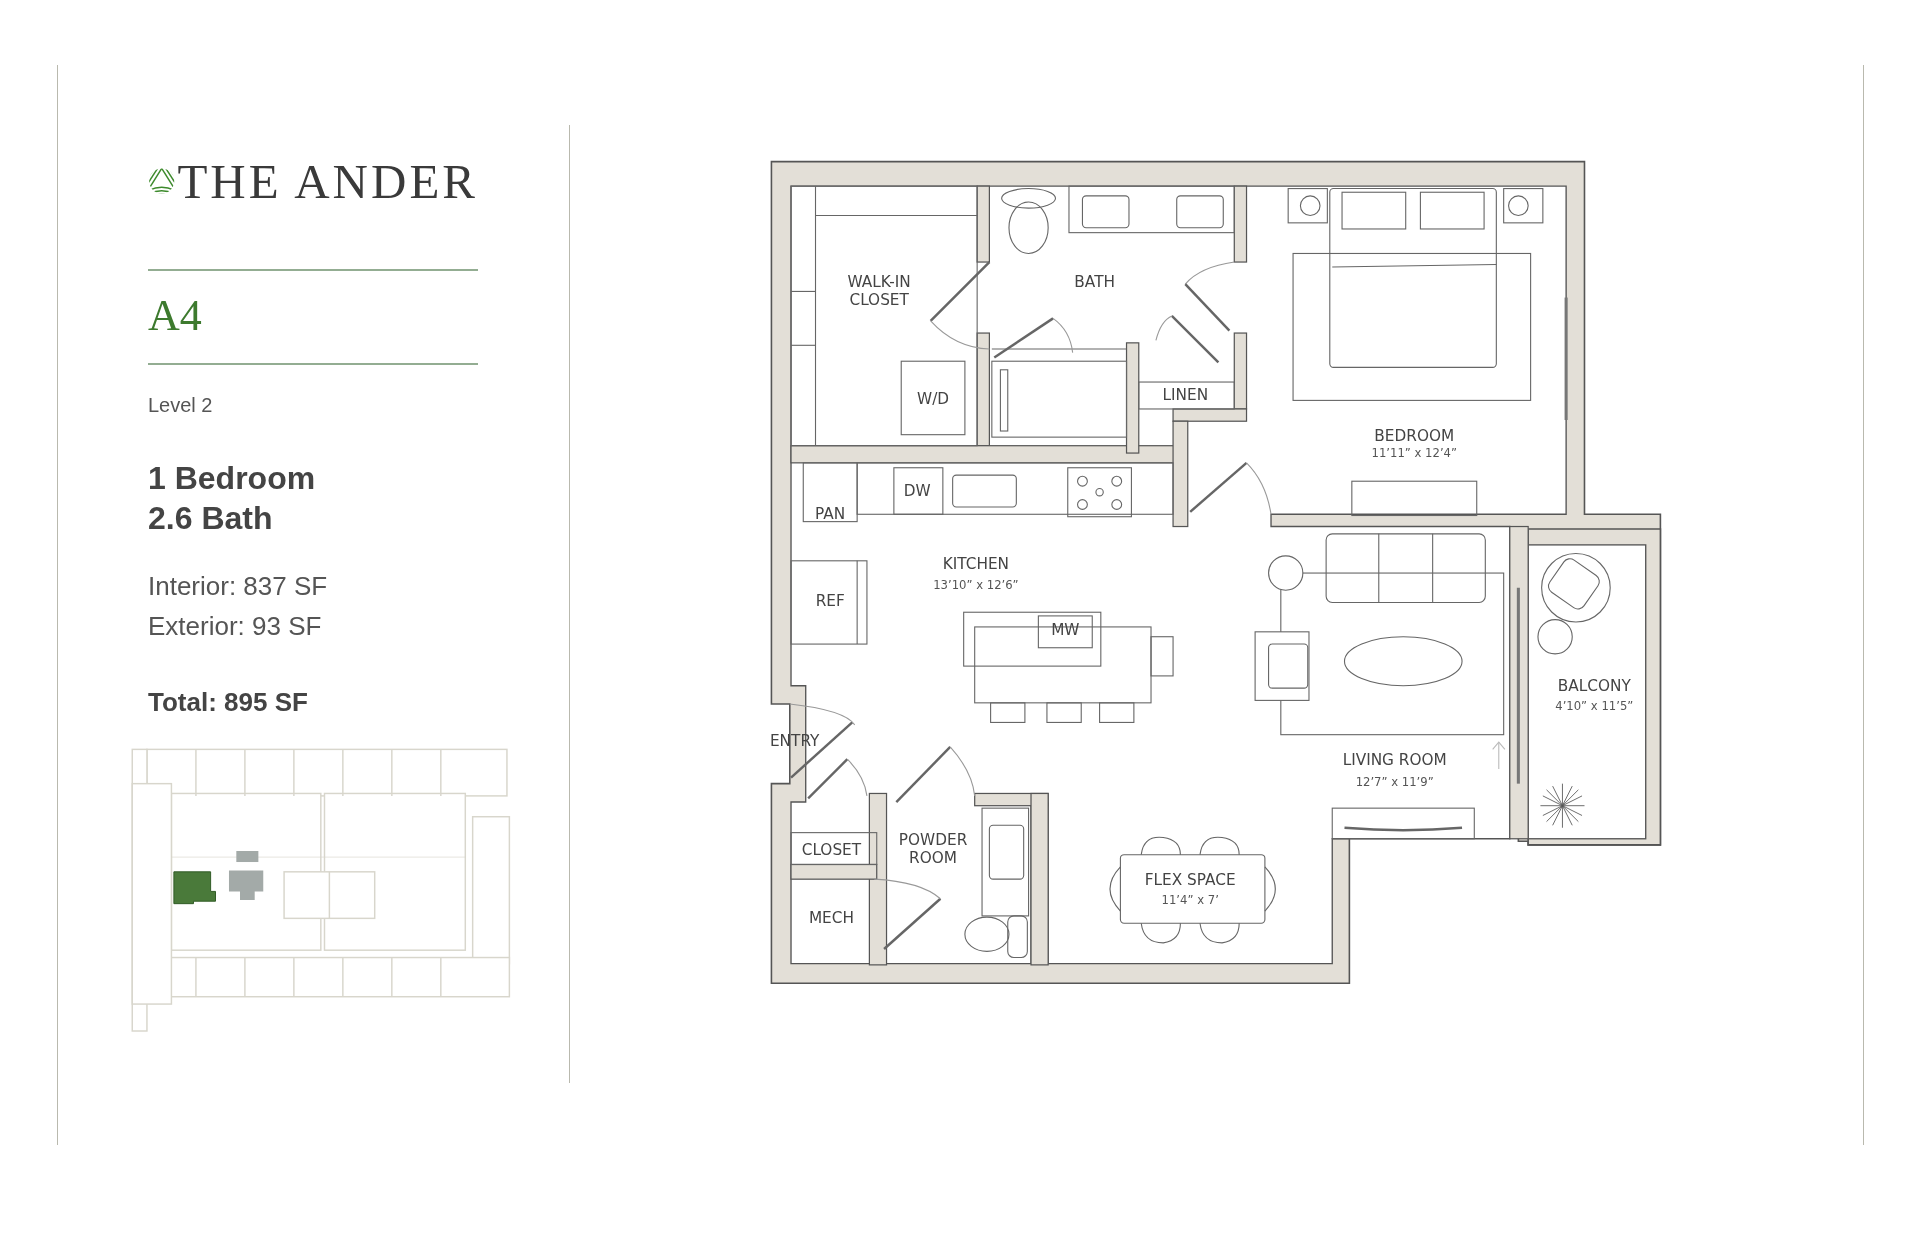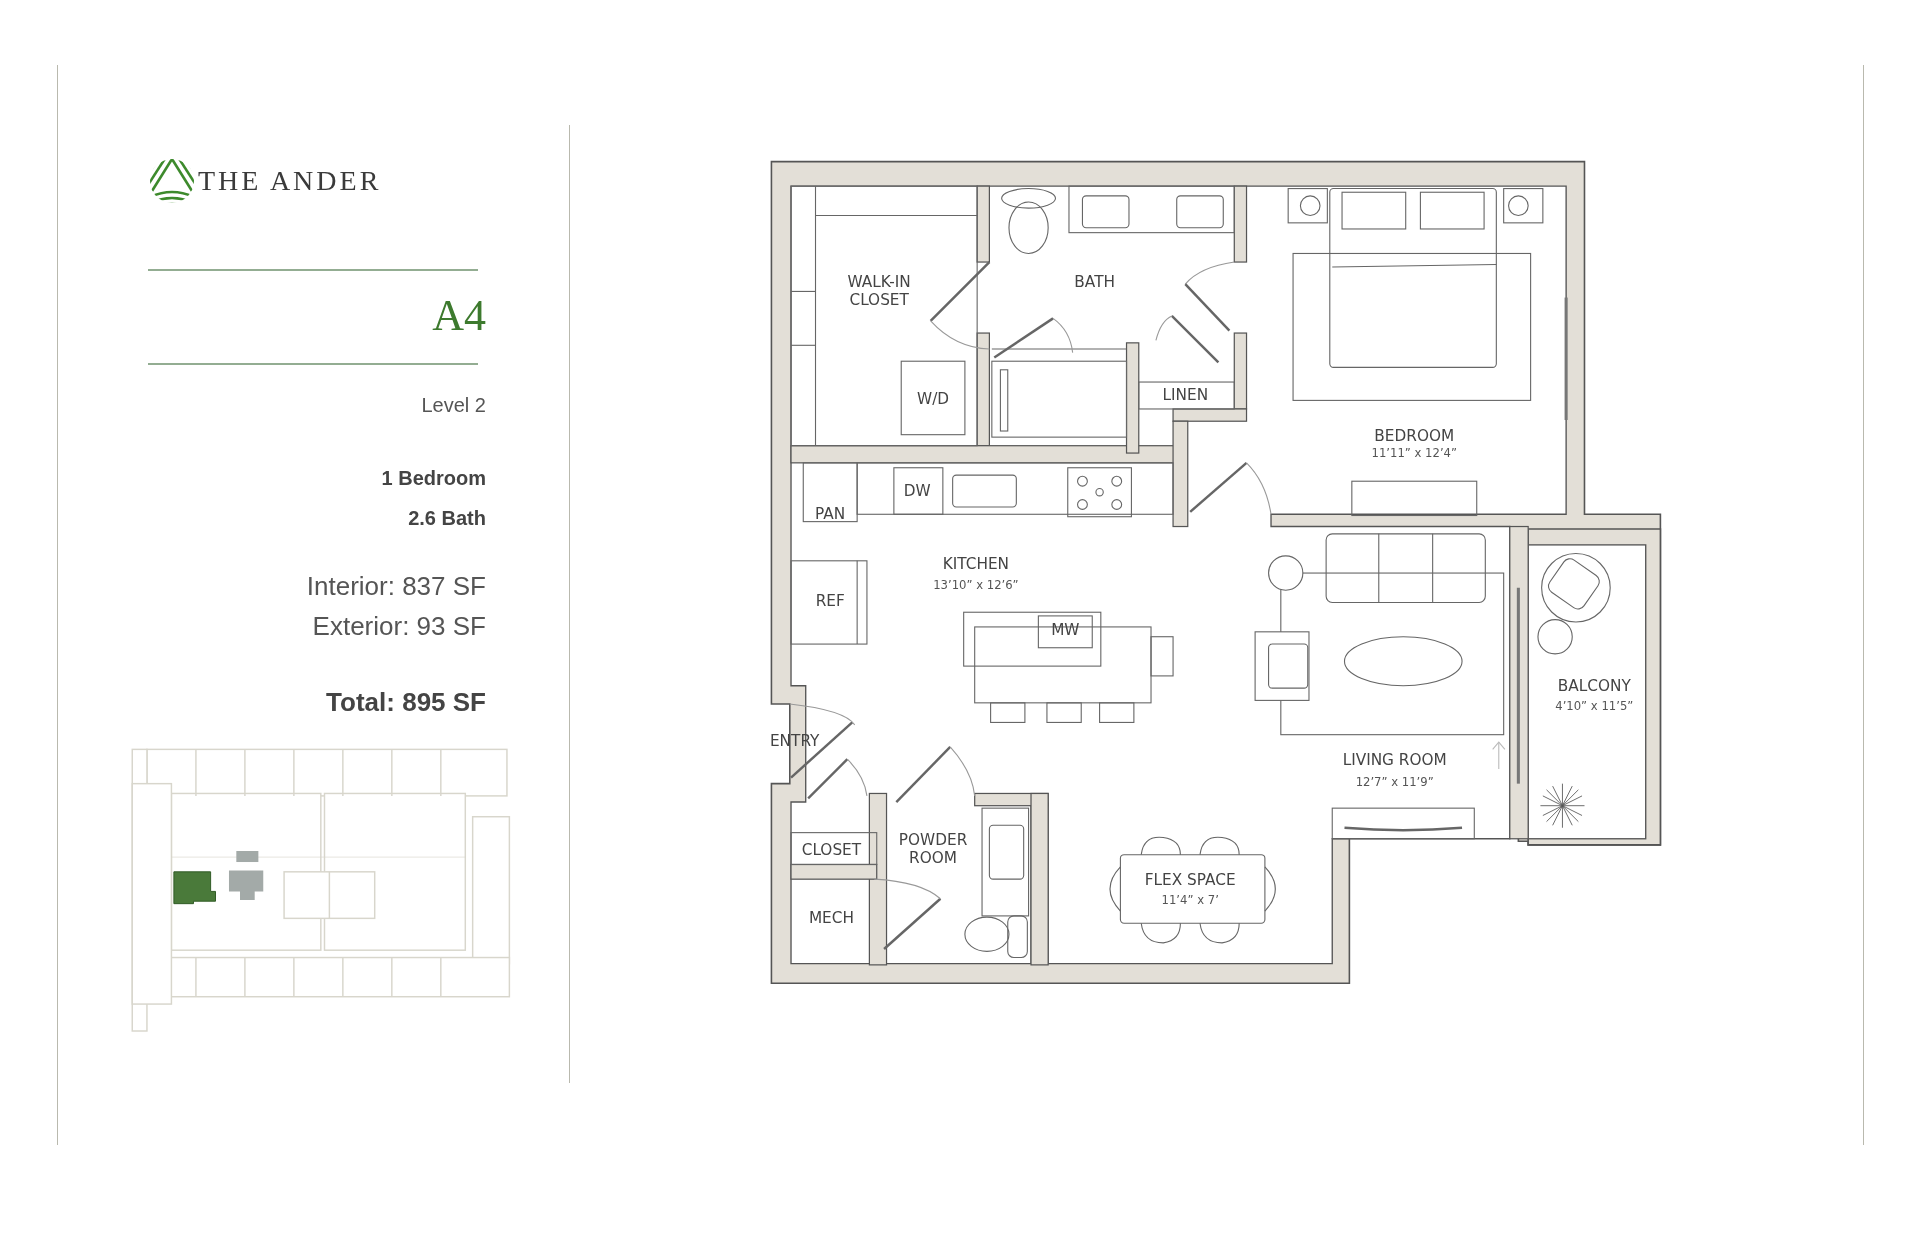--- a/index.html
+++ b/index.html
@@ -1,26 +1,26 @@
 <!DOCTYPE html>
 <html><head>
 <meta charset="utf-8">
 <style>
   html, body { margin:0; padding:0; background:#ffffff; }
   body { width:1920px; height:1241px; position:relative; overflow:hidden; font-family:"Liberation Sans", sans-serif; }
   .stage { position:absolute; left:0; top:0; width:1920px; height:1241px; }
   .stage svg { position:absolute; left:0; top:0; width:1920px; height:1241px; }
   .border-line { position:absolute; background:#b9b9ae; width:1px; }
-  .panel { position:absolute; left:156px; width:330px; text-align:right; color:#444444; }
+  .panel { position:absolute; left:148px; width:330px; text-align:left; color:#444444; }
   .brand { position:absolute; left:148px; top:154px; width:330px; height:54px; display:flex; align-items:center; }
-  .brand-name { font-family:"Liberation Serif", serif; font-size:28px; letter-spacing:3px; color:#3a3a3a; margin-left:2px; white-space:nowrap; }
+  .brand-name { font-family:"Liberation Serif", serif; font-size:49px; letter-spacing:3px; color:#3a3a3a; margin-left:2px; white-space:nowrap; }
   .rule { position:absolute; left:148px; width:330px; height:2px; background:#93ad92; }
   .unit-code { font-family:"Liberation Serif", serif; font-size:44px; color:#3d7a2e; top:290px; }
   .level { top:394px; font-size:20px; font-weight:300; color:#555555; }
-  .beds { top:458px; font-size:20px; font-weight:bold; color:#444; line-height:40px; }
+  .beds { top:458px; font-size:32px; font-weight:bold; color:#444; line-height:40px; }
   .area { top:566px; font-size:26px; color:#555; line-height:40px; }
   .area .total { font-weight:bold; color:#444;margin-top:36px; }
   .lbl { font-family:"DejaVu Sans", sans-serif; fill:#444; font-size:12.5px; text-anchor:middle; }
   .dim { font-family:"DejaVu Sans", sans-serif; fill:#555; font-size:9.5px; text-anchor:middle; }
 </style>
 </head>
 <body>
 
 <div class="stage">
 

